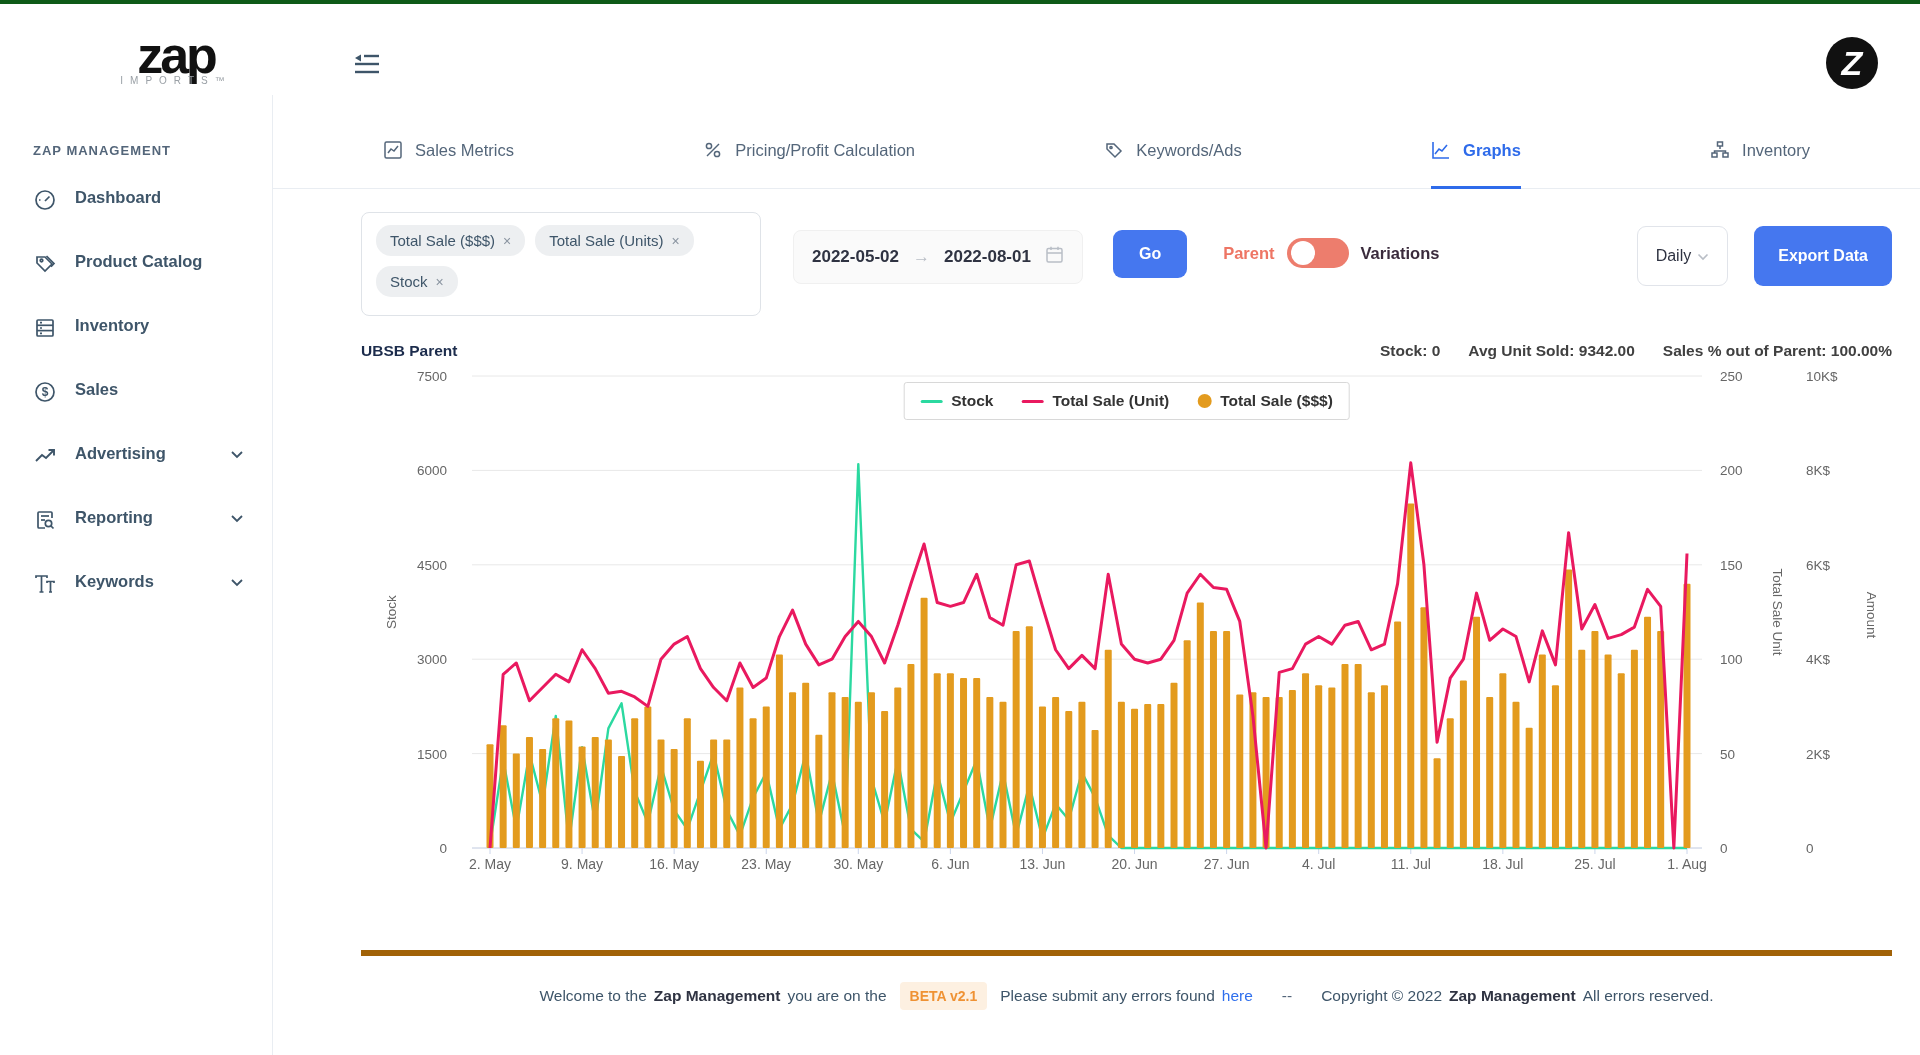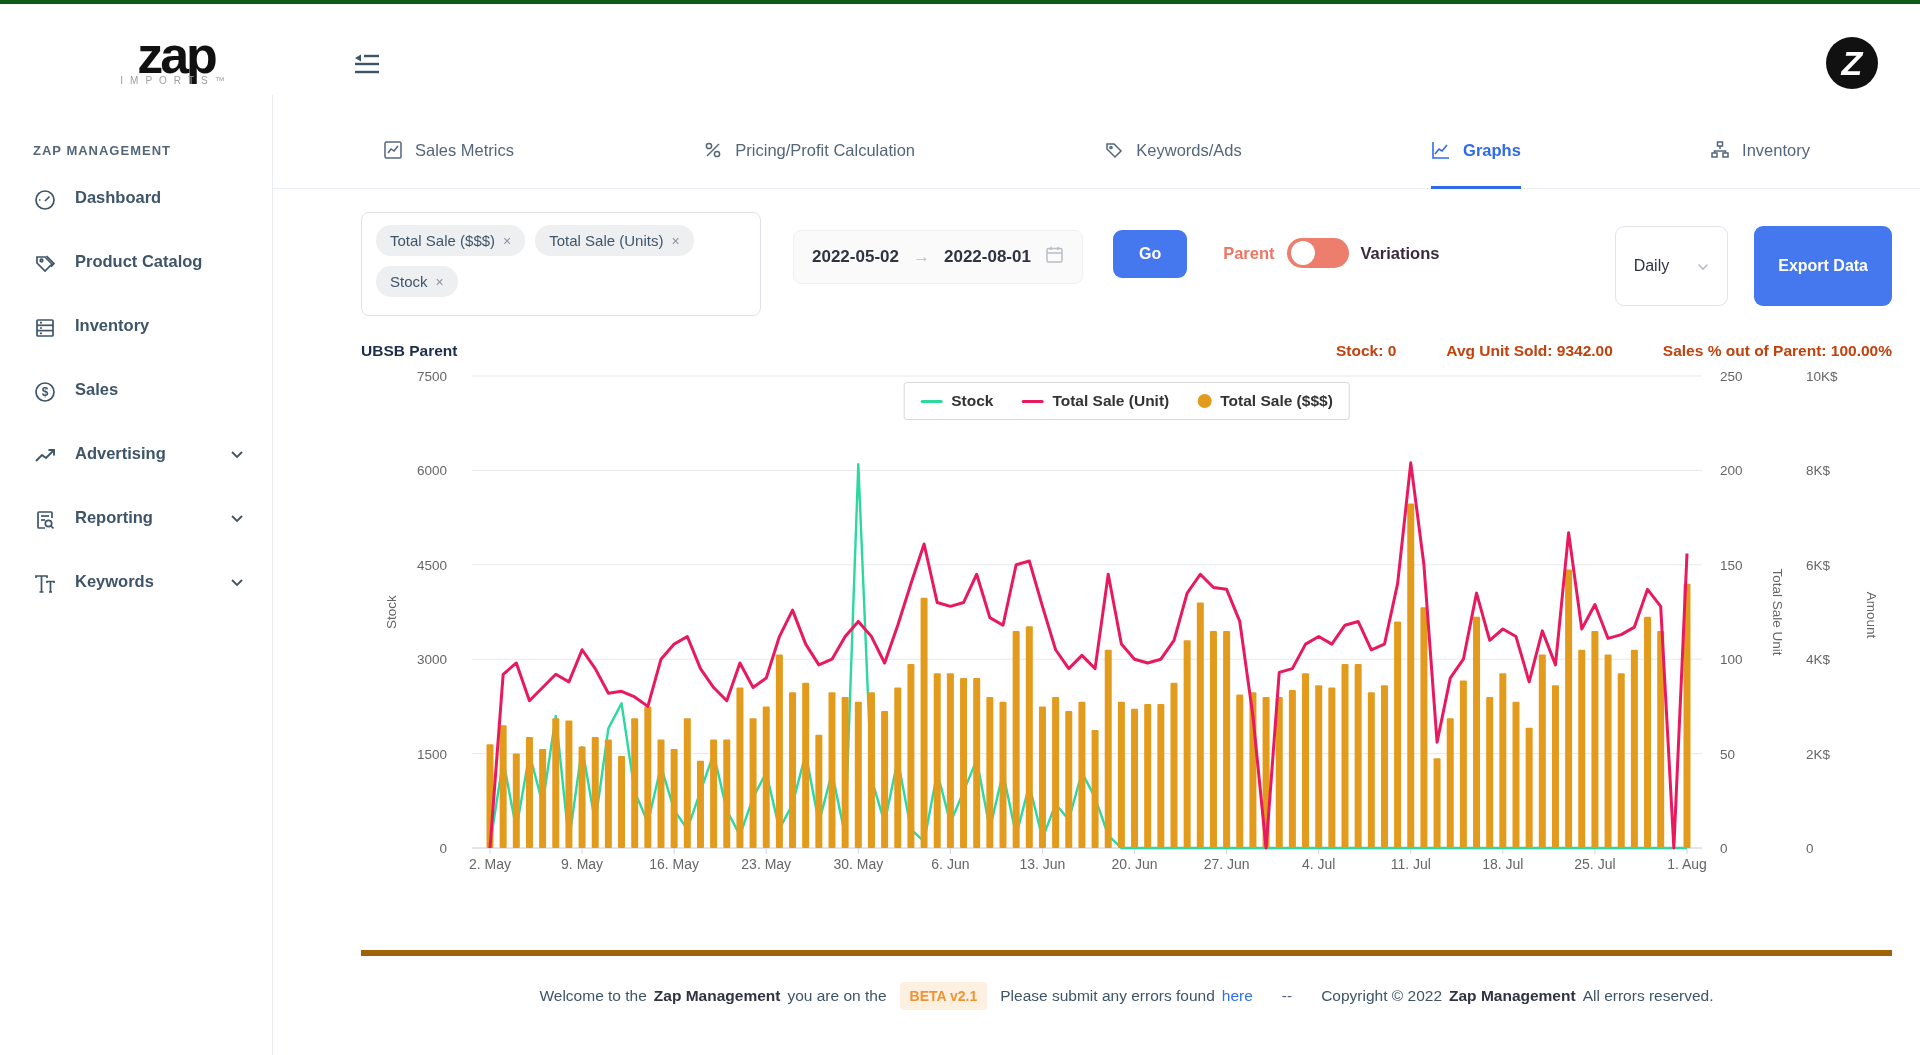--- a/index.html
+++ b/index.html
@@ -44,29 +44,29 @@
     font-size:17px; font-weight:bold; color:#2f3342; cursor:pointer; }
   .datebox .arrow { color:#b9bec6; font-weight:normal; }
   .gobtn { margin-left:30px; margin-top:18px; background:#4577ef; color:#fff; border:none;
     border-radius:9px; padding:15px 26px; font-size:16px; font-weight:bold; cursor:pointer; }
   .pv { margin-left:36px; margin-top:26px; display:flex; align-items:center; gap:12px; }
   .pv .parent { color:#ee7564; font-weight:bold; font-size:16.5px; }
   .pv .vars { color:#3a2b3c; font-weight:bold; font-size:16.5px; }
   .toggle { width:62px; height:30px; background:#ed7d6d; border-radius:15px; position:relative; cursor:pointer; }
   .toggle .knob { position:absolute; left:4px; top:3px; width:24px; height:24px; background:#fff; border-radius:50%; }
   .rightctl { margin-left:auto; display:flex; gap:26px; margin-top:14px; }
-  .select { background:#fff; border:1px solid #e1e4ea; border-radius:9px; padding:30px 18px;
-    font-size:16px; color:#2f3342; display:flex; gap:28px; align-items:center; cursor:pointer; }
+  .select { background:#fff; border:1px solid #e1e4ea; border-radius:9px; padding:20px 18px;
+    font-size:16px; color:#2f3342; display:flex; gap:6px; align-items:center; cursor:pointer; }
   .select .chev2 { color:#b9bec6; font-size:13px; }
   .exportbtn { background:#4577ef; color:#fff; border:none; border-radius:9px; padding:15px 24px;
     font-size:16px; font-weight:bold; cursor:pointer; }
   
   .chart-header { display:flex; align-items:flex-start; padding:26px 28px 0 88px; }
   .chart-title { font-size:15.5px; font-weight:bold; color:#1c2c4c; }
-  .chart-stats { margin-left:auto; display:flex; gap:50px; font-size:15.5px; color:#c2410c; font-weight:bold; }
+  .chart-stats { margin-left:auto; display:flex; gap:28px; font-size:15.5px; color:#404040; font-weight:bold; }
   .chart-wrap { position:relative; margin:6px 28px 0 88px; height:522px; }
   .legend { position:absolute; left:50%; transform:translateX(-50%); top:16px; background:#fff;
     border:1px solid #d8d8d8; border-radius:3px; padding:9px 16px; display:flex; gap:28px;
     align-items:center; font-size:15.5px; font-weight:bold; color:#333; z-index:2; }
   .legend .li { display:flex; align-items:center; gap:9px; cursor:pointer; }
   .swatch-line { width:22px; height:3px; border-radius:2px; }
   .swatch-dot { width:14px; height:14px; border-radius:50%; }
   .xlab { font-size:14px; fill:#666; }
   .ylab { font-size:13.5px; fill:#666; }
   .atitle { font-size:13.5px; fill:#666; }

